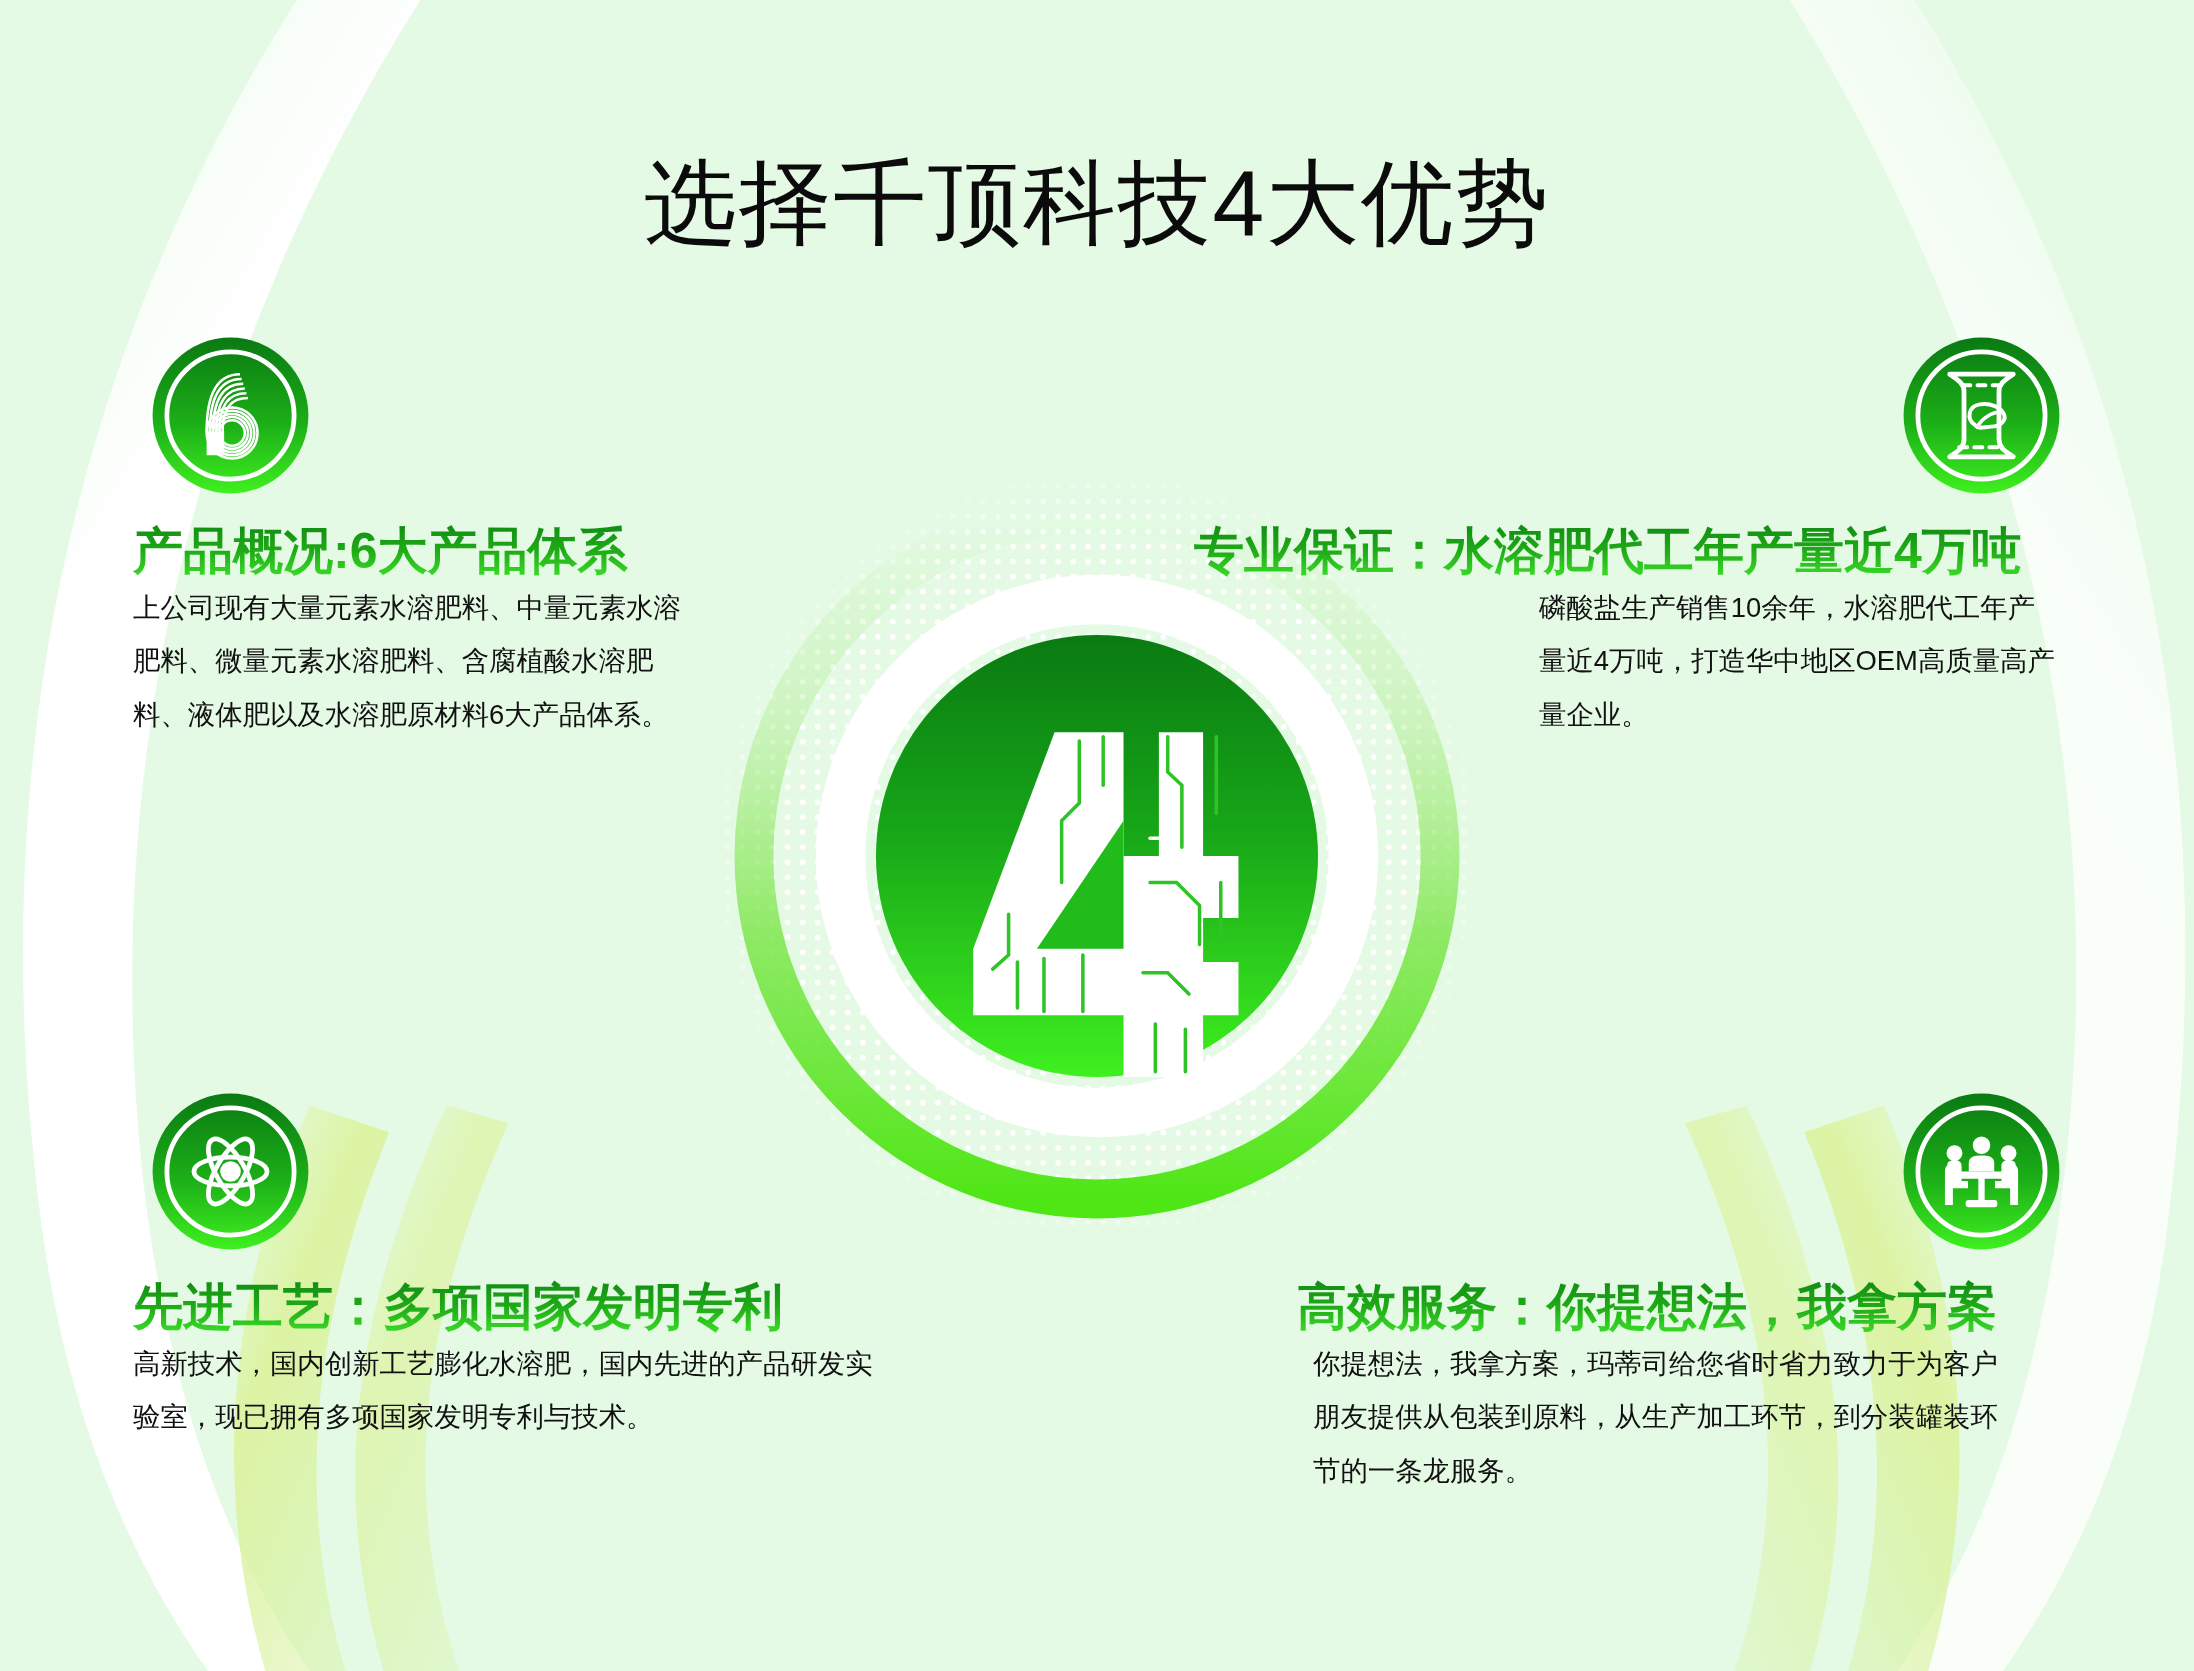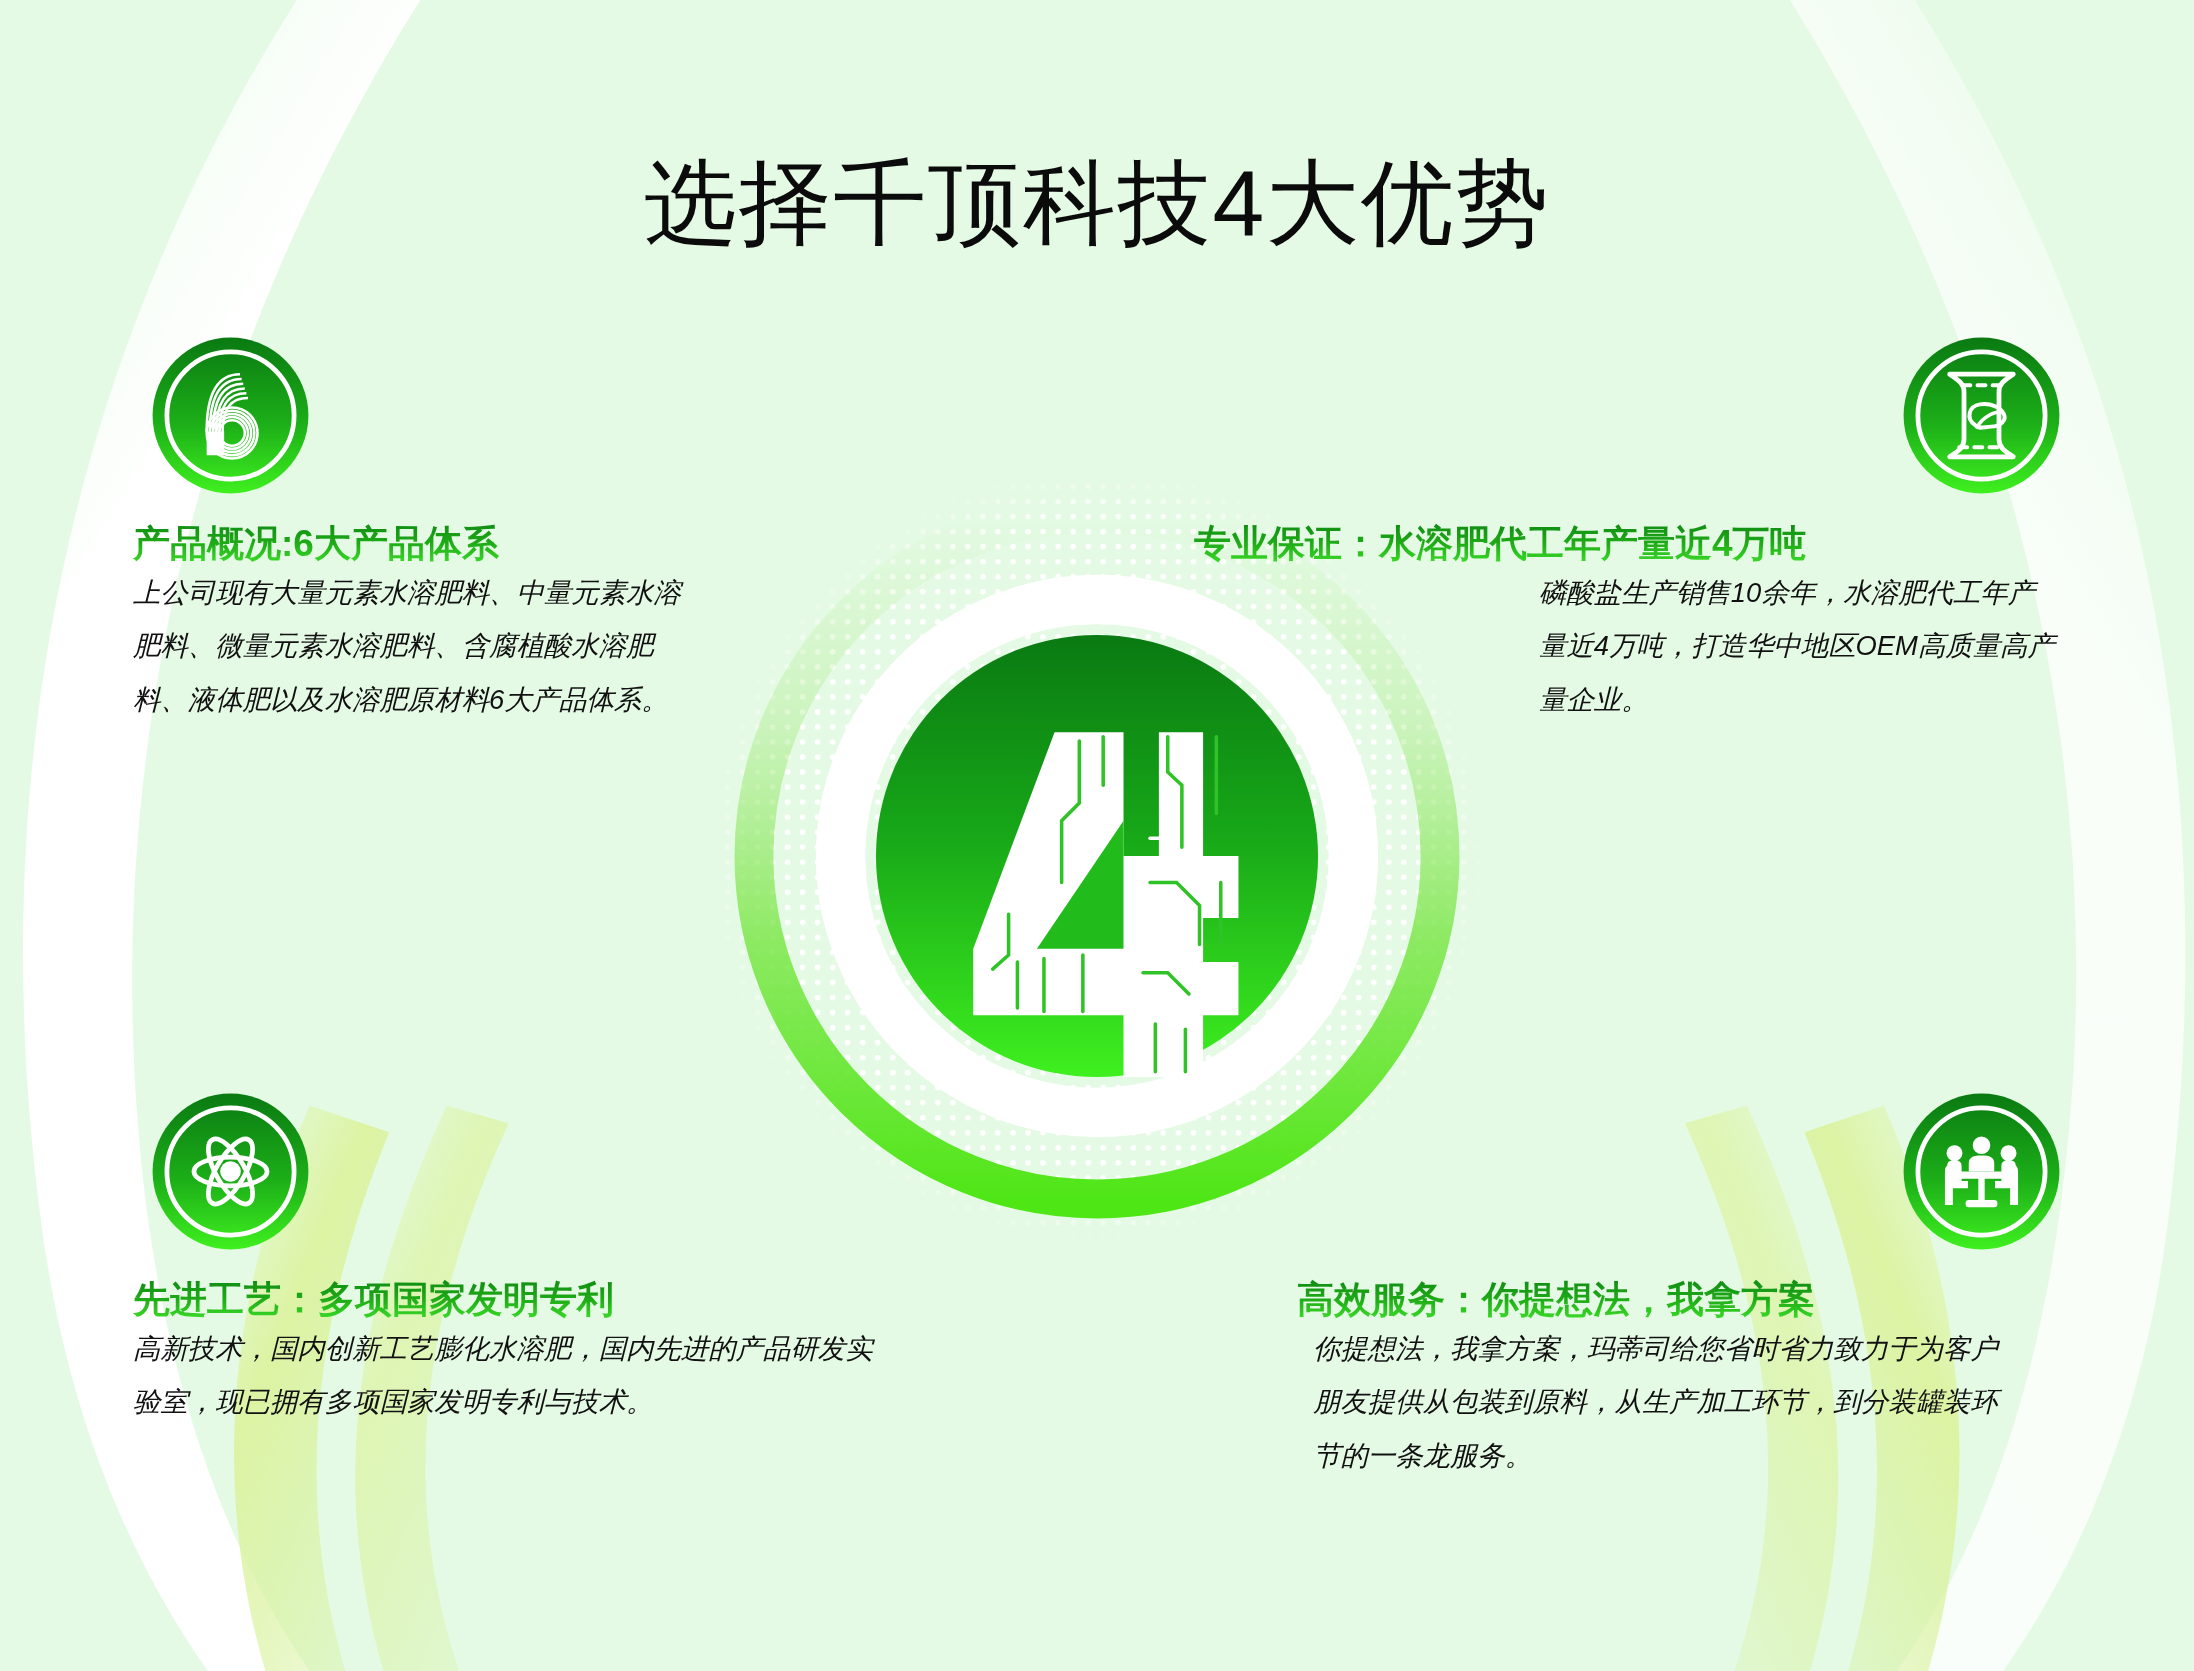--- a/index.html
+++ b/index.html
@@ -37,37 +37,36 @@
   }
   .emblem svg{display:block;width:100%;height:100%;}
 
   
   .quad{position:absolute;}
   .quad .icon-badge{position:absolute;width:159px;height:159px;}
   .quad .icon-badge svg{display:block;width:100%;height:100%;}
 
   .quad h2{
     margin:0;
-    font-size:37px;
+    font-size:50px;
     font-weight:bold;
     line-height:1.18;
     white-space:nowrap;
     background:linear-gradient(180deg,#0f8a13 0%,#1faa17 48%,#3fe22b 100%);
     -webkit-background-clip:text;
     background-clip:text;
     color:transparent;
     -webkit-text-fill-color:transparent;
   }
   .quad p{
     margin:0;
     font-size:27.4px;
     line-height:1.95;
     color:#111;
     font-weight:400;
-    font-style:italic;
   }
 
   
   .q-tl{left:133px;top:336px;width:571px;}
   .q-tl .icon-badge{left:17.7px;top:0;}
   .q-tl .txt{position:absolute;left:0;top:186px;width:571px;text-align:left;}
 
   .q-bl{left:133px;top:1092px;width:743px;}
   .q-bl .icon-badge{left:17.7px;top:0;}
   .q-bl .txt{position:absolute;left:0;top:186px;width:743px;text-align:left;}

